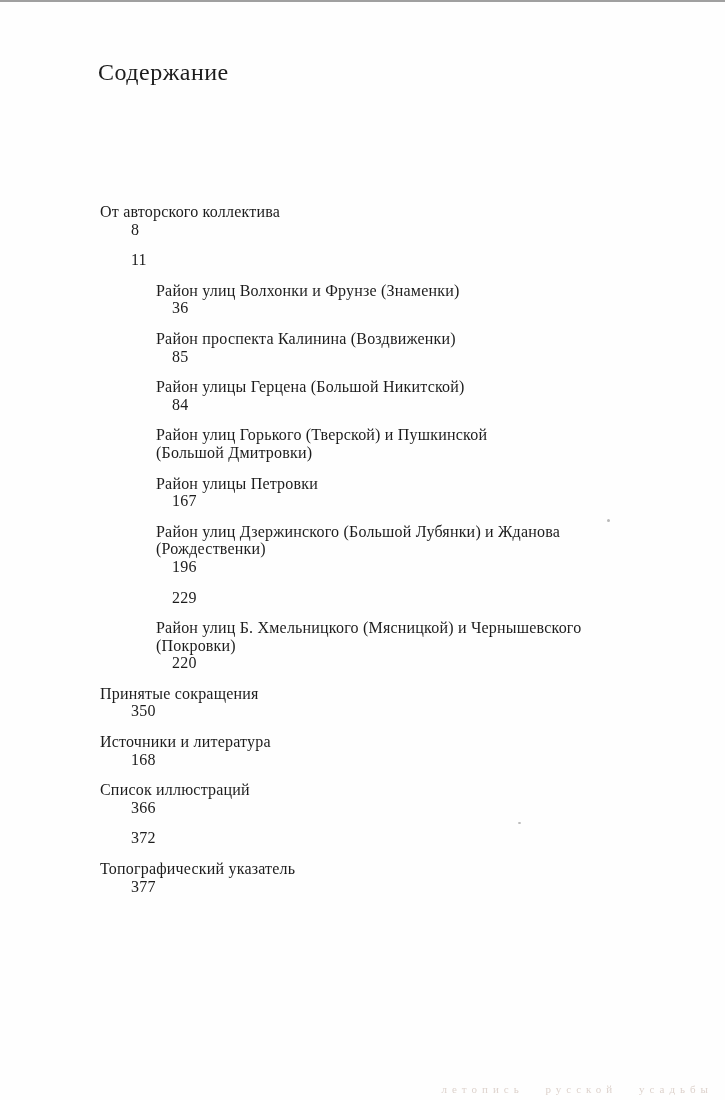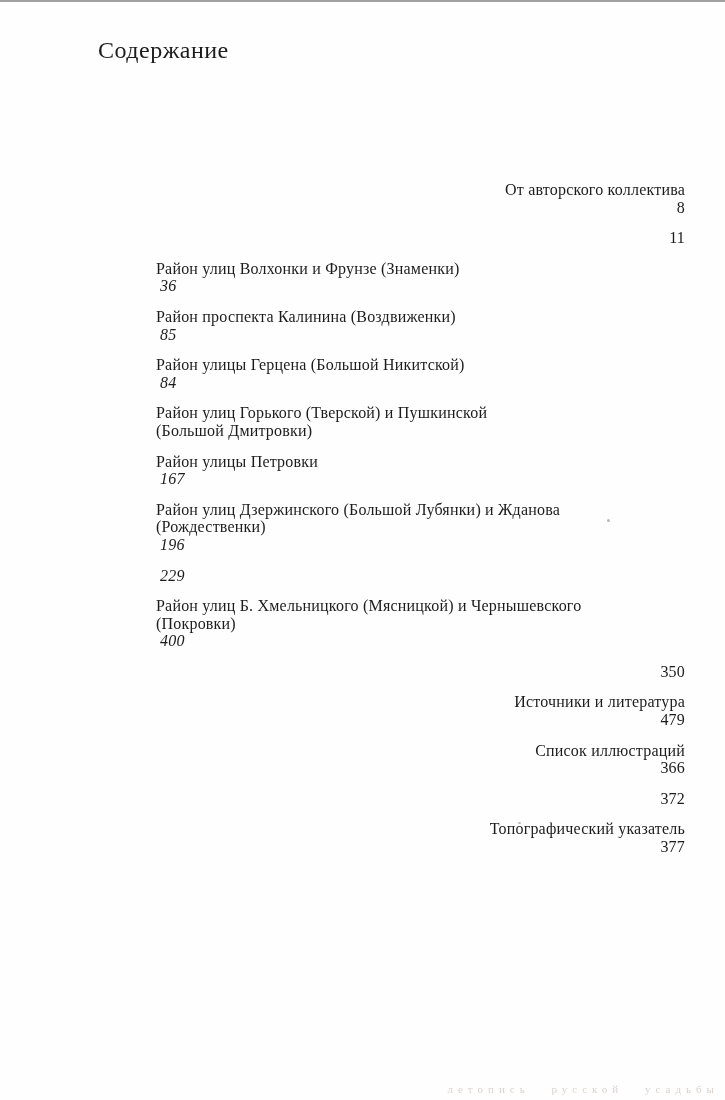--- a/index.html
+++ b/index.html
@@ -24,45 +24,45 @@
   }
   .scan-edge-top {
     position: absolute;
     top: 0; left: 0;
     width: 100%;
     height: 2px;
     background: var(--scan_edge);
     opacity: 0.85;
   }
   .title {
-    margin: 36px 0 0 98px;
+    margin: 58px 0 0 98px;
     font-size: 24px;
     font-weight: 400;
     letter-spacing: 0.5px;
     line-height: 28px;
   }
   .toc {
     margin-top: 117px;
   }
   .entry {
     font-size: 16px;
     line-height: 17.6px;
     margin-bottom: 13px;
     letter-spacing: 0.2px;
   }
   .entry-title {
     white-space: pre-line;
   }
-  .lvl0 { margin-left: 100px; margin-right: 40px; text-align: right; }
+  .lvl0 { margin-left: 100px; margin-right: 40px; }
   .lvl0 .entry-page { margin-left: 31px; }
   .lvl1 { margin-left: 156px; margin-right: 30px; }
-  .lvl1 .entry-page { margin-left: 4px; font-style: italic; }
+  .lvl1 .entry-page { margin-left: 16px; }
   .watermark {
     position: absolute;
-    right: 6px;
+    right: 12px;
     bottom: 5px;
     font-size: 11px;
     letter-spacing: 5px;
     word-spacing: 14px;
     color: var(--watermark);
     font-family: "Liberation Serif", "DejaVu Serif", serif;
     white-space: nowrap;
   }
   .speck {
     position: absolute;
@@ -122,33 +122,34 @@
       <div class="entry-page">196</div>
     </div>
 
     <div class="entry lvl1">
       <div class="entry-page">229</div>
     </div>
 
     <div class="entry lvl1">
       <div class="entry-title">Район улиц Б. Хмельницкого (Мясницкой) и Чернышевского
 (Покровки)</div>
-      <div class="entry-page">400</div>
+      <div class="entry-page">220</div>
     </div>
 
     <div class="entry lvl1">
     </div>
 
     <div class="entry lvl0">
+      <div class="entry-title">Принятые сокращения</div>
       <div class="entry-page">350</div>
     </div>
 
     <div class="entry lvl0">
       <div class="entry-title">Источники и литература</div>
-      <div class="entry-page">479</div>
+      <div class="entry-page">168</div>
     </div>
 
     <div class="entry lvl0">
       <div class="entry-title">Список иллюстраций</div>
       <div class="entry-page">366</div>
     </div>
 
     <div class="entry lvl0">
       <div class="entry-page">372</div>
     </div>

